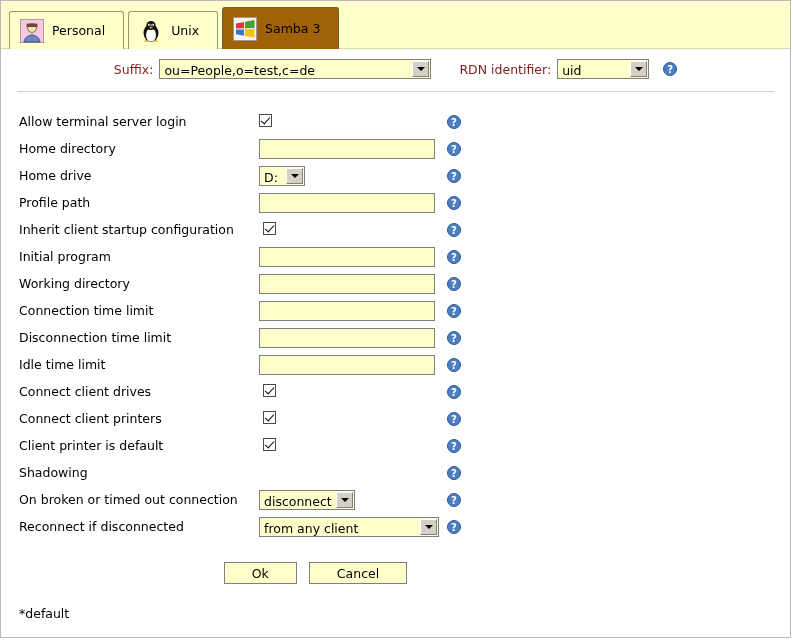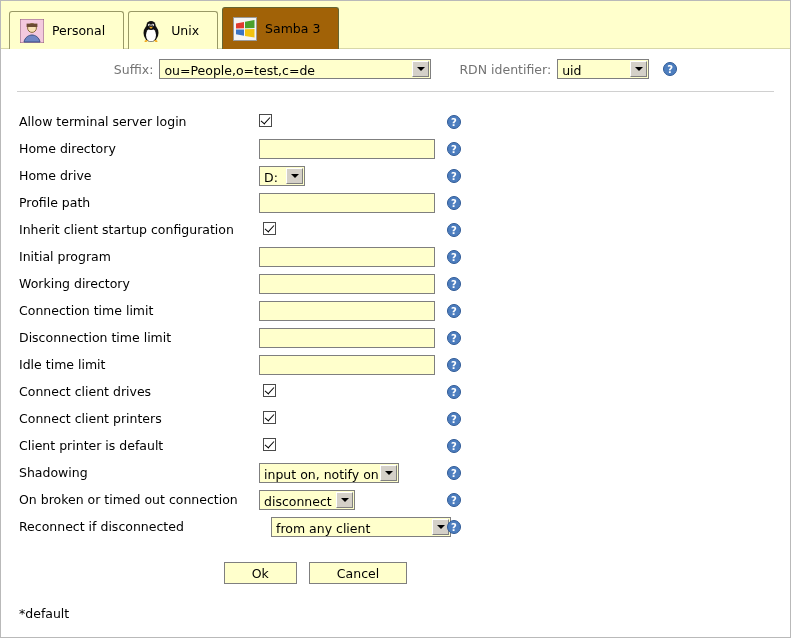--- a/index.html
+++ b/index.html
@@ -72,21 +72,21 @@
   .suffix-row {
     display: flex;
     align-items: center;
     justify-content: center;
     gap: 6px;
     padding: 10px 0 8px 0;
     background: #ffffff;
   }
   .suffix-label, .rdn-label {
     font-size: 12.5px;
-    color: #737373;
+    color: #7f1d1d;
   }
   .sel {
     position: relative;
     background: #ffffcc;
     border: 1px solid #7f7f7f;
     height: 20px;
     box-sizing: border-box;
     font-size: 12.5px;
     color: #000;
     display: flex;
@@ -380,45 +380,39 @@
       <div class="frow">
         <div class="frow-inner">
           <span class="flabel">Client printer is default</span>
           <span class="fctrl" style="left: 244px;"><span class="chk checked"></span></span>
           <span class="help">?</span>
         </div>
       </div>
       <div class="frow">
         <div class="frow-inner">
           <span class="flabel">Shadowing</span>
-          <span class="fctrl" style="left: 240px;">
-            <span class="sel" style="width: 140px;">
-              <span>input on, notify on</span>
-              <span class="arrowbox"></span>
-            </span>
-          </span>
           <span class="help">?</span>
         </div>
       </div>
       <div class="frow">
         <div class="frow-inner">
           <span class="flabel">On broken or timed out connection</span>
           <span class="fctrl" style="left: 240px;">
             <span class="sel" style="width: 96px;">
               <span>disconnect</span>
               <span class="arrowbox"></span>
             </span>
           </span>
           <span class="help">?</span>
         </div>
       </div>
       <div class="frow">
         <div class="frow-inner">
           <span class="flabel">Reconnect if disconnected</span>
-          <span class="fctrl" style="left: 252px;">
+          <span class="fctrl" style="left: 240px;">
             <span class="sel" style="width: 180px;">
               <span>from any client</span>
               <span class="arrowbox"></span>
             </span>
           </span>
           <span class="help">?</span>
         </div>
       </div>
     </div>
 

